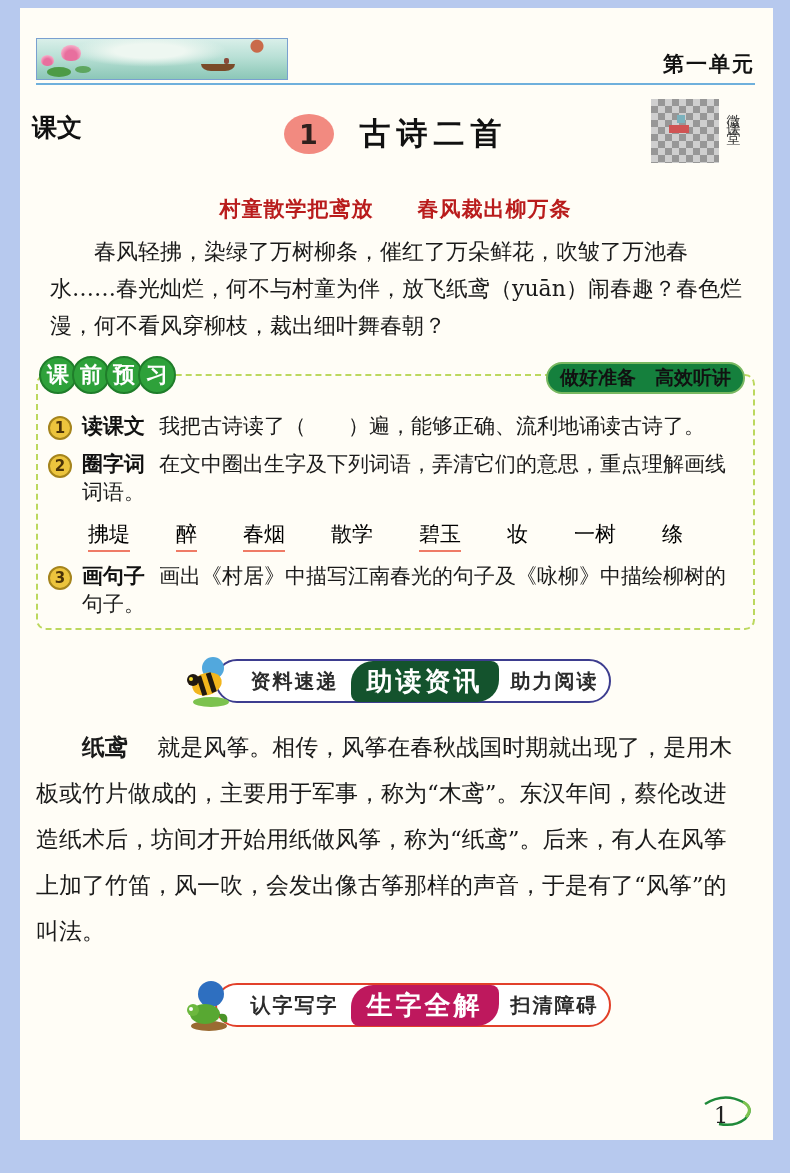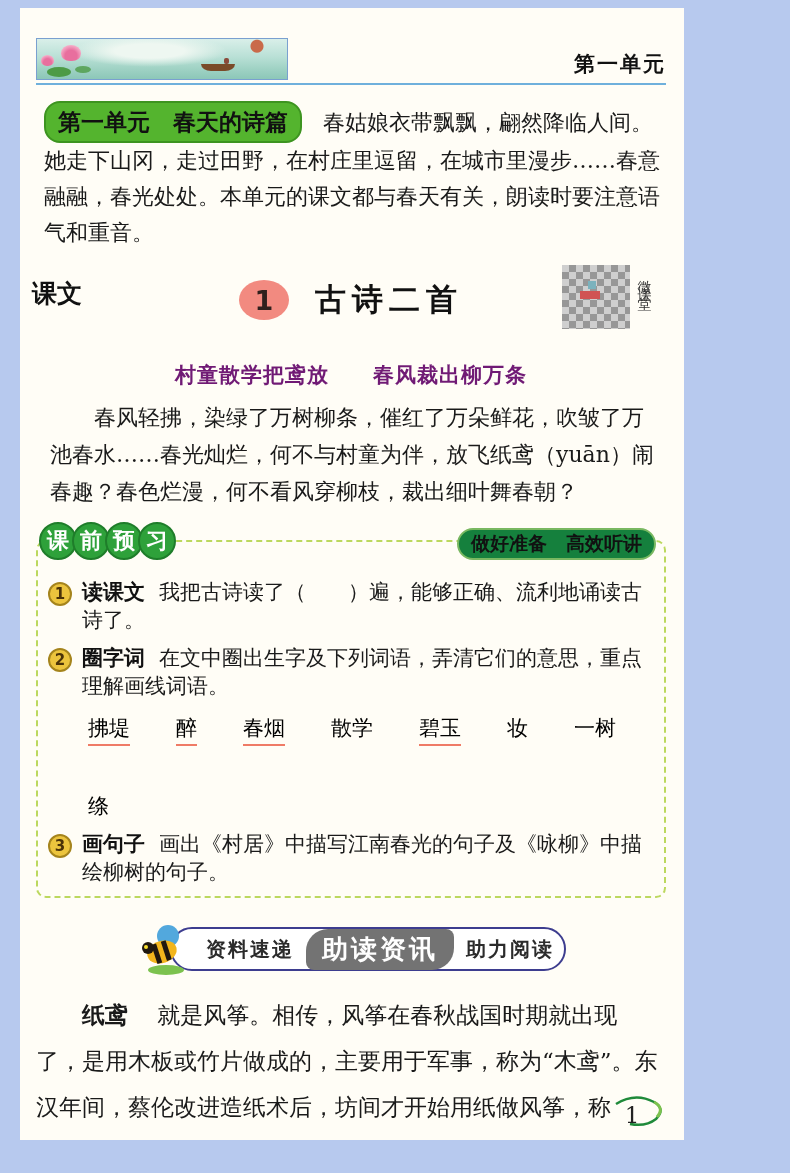--- a/index.html
+++ b/index.html
@@ -3,21 +3,21 @@
 <meta charset="utf-8">
 <style>
   * { margin:0; padding:0; box-sizing:border-box; }
   html,body { width:790px; height:1173px; }
   body {
     background:#b7c9ee;
     font-family:"DejaVu Sans","Liberation Sans",sans-serif;
     position:relative; overflow:hidden;
   }
   .sheet {
-    position:absolute; left:20px; top:8px; width:664px; height:1132px;
+    position:absolute; left:20px; top:8px; width:753px; height:1132px;
     background:#fffdf6; overflow:hidden; padding:30px 18px 0 16px;
   }
   
   .header-row { display:flex; justify-content:space-between; align-items:flex-end; }
   .landscape {
     width:252px; height:42px; border:1px solid #7aa0d0; position:relative; overflow:hidden;
     background:
       radial-gradient(circle at 88% 18%, #c96a4a 0 6px, transparent 7px),
       radial-gradient(ellipse at 45% 30%, #eef7f1 0 18%, transparent 40%),
       linear-gradient(180deg, #d9efe9 0%, #b9e0d6 45%, #9fd2c4 75%, #8cc7b8 100%);
@@ -53,21 +53,21 @@
   .qr {
     width:68px; height:64px;
     background:
       repeating-conic-gradient(#9a9a9a 0% 25%, #d8d8d8 0% 50%);
     background-size:14px 14px; position:relative; filter:contrast(.9);
   }
   .qr::before { content:""; position:absolute; left:18px; top:26px; width:20px; height:8px; background:#d94f4f; }
   .qr::after { content:""; position:absolute; left:26px; top:16px; width:8px; height:8px; background:#7ab8c4; }
   .qr-caption { writing-mode:vertical-rl; font-size:14px; color:#333; letter-spacing:8px; padding-top:4px; }
   
-  .red-line { text-align:center; color:#701a75; font-weight:bold; font-size:21px; margin-top:14px; letter-spacing:1px; }
+  .red-line { text-align:center; color:#b91c1c; font-weight:bold; font-size:21px; margin-top:14px; letter-spacing:1px; }
   
   .para { font-family:"DejaVu Serif","Liberation Serif",serif; color:#1a1a1a; }
   .intro-para { margin:10px 10px 0 14px; font-size:22px; line-height:37px; text-indent:2em; }
   
   .preview-box {
     border:2px dashed #bcd85e; border-radius:10px; margin-top:30px;
     padding:26px 10px 10px 10px; position:relative;
   }
   .preview-badge { position:absolute; top:-20px; left:6px; display:flex; }
   .pb-circle {
@@ -97,21 +97,21 @@
     position:absolute; left:34px; right:0; top:3px; height:44px; background:#fff;
     border-radius:24px; display:flex; align-items:center; padding:0 14px 0 34px; gap:12px;
   }
   .banner.navy .banner-pill { border:2.5px solid #3d3d8f; }
   .banner.red  .banner-pill { border:2.5px solid #e2402a;align-items:center; }
   .banner-left, .banner-right { font-size:20px; font-weight:bold; color:#2b2b2b; letter-spacing:2px; white-space:nowrap; }
   .banner-center {
     font-size:26px; font-weight:bold; color:#fff; letter-spacing:3px; white-space:nowrap;
     padding:3px 16px; border-radius:22px 8px 22px 8px;
   }
-  .banner.navy .banner-center { background:#737373; }
+  .banner.navy .banner-center { background:#14532d; }
   .banner.red  .banner-center { background:#be185d; }
   .banner-icon { position:absolute; left:0; top:-2px; width:54px; height:54px; }
   
   .info-para { margin:18px 6px 0 0; font-size:23px; line-height:46px; text-indent:2em; }
   .term { font-weight:bold; margin-right:22px; }
   
   .pageno { position:absolute; right:16px; bottom:4px; width:66px; height:42px; }
   .pageno svg { position:absolute; inset:0; }
   .pageno .n { position:absolute; left:0; right:6px; top:8px; text-align:center;
     font-size:23px; color:#222; font-family:"DejaVu Serif","Liberation Serif",serif; }
@@ -126,24 +126,20 @@
       <div class="lotus1"></div>
       <div class="lotus2"></div>
       <div class="leaf1"></div>
       <div class="leaf2"></div>
       <div class="boat"></div>
     </div>
     <div class="unit-label">第一单元</div>
   </div>
   <div class="blue-rule"></div>
 
-  <p class="unit-intro para">
-    <span class="unit-badge">第一单元　春天的诗篇</span>
-    <span>春姑娘衣带飘飘，翩然降临人间。她走下山冈，走过田野，在村庄里逗留，在城市里漫步……春意融融，春光处处。本单元的课文都与春天有关，朗读时要注意语气和重音。</span>
-  </p>
 
   <div class="lesson-row">
     <div class="kewen">课文</div>
     <div class="lesson-center">
       <div class="num-oval">1</div>
       <div class="lesson-title">古诗二首</div>
     </div>
     <div class="qr-wrap">
       <div class="qr"></div>
       <div class="qr-caption">微课堂</div>

